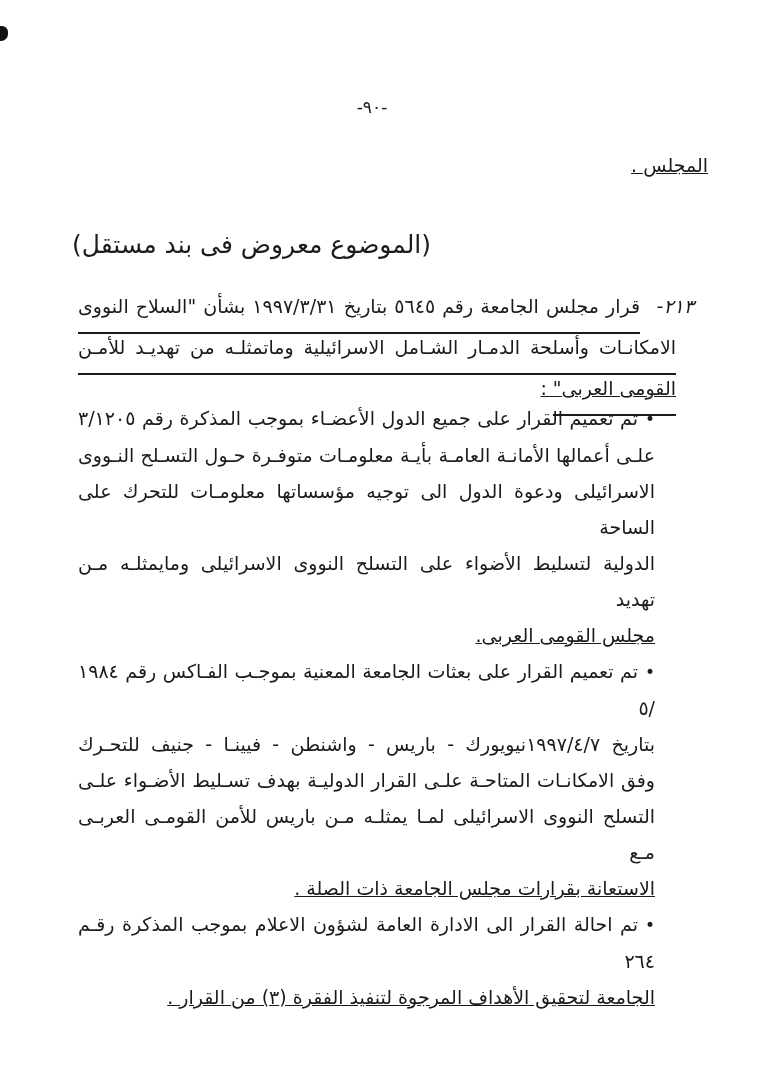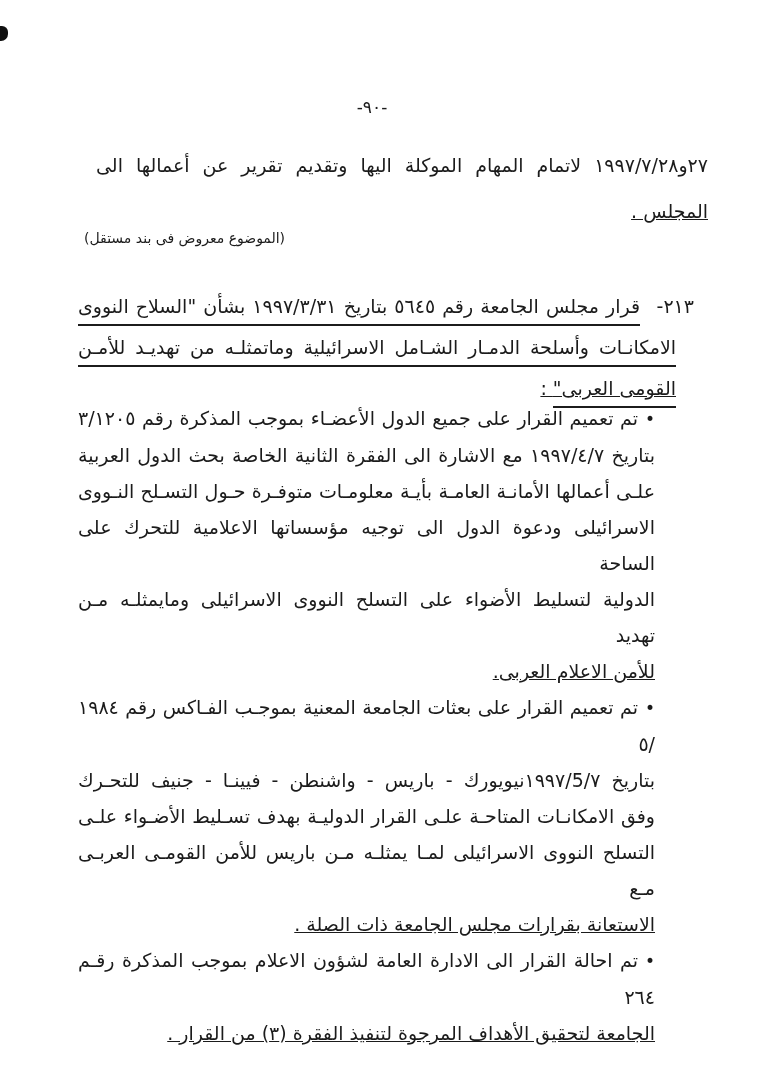--- a/index.html
+++ b/index.html
@@ -18,55 +18,54 @@
   }
   #page-number{
     position:absolute;top:97px;left:56px;right:78px;
     text-align:center;font-size:17px;letter-spacing:3px;
   }
   #intro{
     position:absolute;top:142px;right:58px;left:96px;
     font-size:19px;line-height:46px;
   }
   #note-line{
-    position:absolute;top:230px;left:84px;
-    font-size:14px;white-space:nowrap;
+    position:absolute;top:230px;left:72px;
+    font-size:25px;white-space:nowrap;
   }
   #item-213{
     position:absolute;top:286px;right:56px;left:78px;
   }
   #item-number{
     position:absolute;right:16px;top:0;
-    font-size:19px;line-height:41px;
+    font-size:19px;line-height:41px;font-style:italic;
   }
   .heading{
     margin-right:34px;
     font-size:19px;line-height:41px;
   }
   .h1{text-indent:36px;}
-  .u{border-bottom:2px solid #1c1c1c;padding-bottom:7px;}
+  .u{border-bottom:2px solid #1c1c1c;padding-bottom:15px;}
   .bullets{
     margin-right:55px;margin-top:-9px;
     font-size:19px;line-height:36px;
   }
   .jl{text-align:justify;text-align-last:justify;}
   .last{text-align:right;text-align-last:right;text-decoration:underline;}
   .bullet-marker{margin-left:7px;font-size:17px;}
 </style>
 </head>
 <body>
 
 <div id="page">
 
   <div id="scan-mark"></div>
 
   <div id="page-number">-٩٠-</div>
 
   <div id="intro">
-    <div class="jl">٢٧و١٩٩٧/٧/٢٨ لاتمام المهام الموكلة اليها وتقديم تقرير عن أعمالها الى</div>
     <div class="last">المجلس .</div>
   </div>
 
   <div id="note-line">(الموضوع معروض فى بند مستقل)</div>
 
   <div id="item-213">
 
     <div id="item-number">٢١٣-</div>
 
     <div class="heading">
@@ -80,32 +79,31 @@
         <span class="u">القومى العربى"</span><span> :</span>
       </div>
     </div>
 
     <div class="bullets">
 
       <div>
         <div class="jl">
           <span class="bullet-marker">•</span><span>تم تعميم القرار على جميع الدول الأعضـاء بموجب المذكرة رقم ٣/١٢٠٥</span>
         </div>
-        <div class="jl">بتاريخ ١٩٩٧/٤/٧ مع الاشارة الى الفقرة الثانية الخاصة بحث الدول العربية</div>
         <div class="jl">علـى أعمالها الأمانـة العامـة بأيـة معلومـات متوفـرة حـول التسـلح النـووى</div>
-        <div class="jl">الاسرائيلى ودعوة الدول الى توجيه مؤسساتها الاعلامية للتحرك على الساحة</div>
+        <div class="jl">الاسرائيلى ودعوة الدول الى توجيه مؤسساتها معلومـات للتحرك على الساحة</div>
         <div class="jl">الدولية لتسليط الأضواء على التسلح النووى الاسرائيلى ومايمثلـه مـن تهديد</div>
-        <div class="last">للأمن الاعلام العربى.</div>
+        <div class="last">مجلس القومى العربى.</div>
       </div>
 
       <div>
         <div class="jl">
           <span class="bullet-marker">•</span><span>تم تعميم القرار على بعثات الجامعة المعنية بموجـب الفـاكس رقم ١٩٨٤ /٥</span>
         </div>
-        <div class="jl">بتاريخ ١٩٩٧/5/٧نيويورك - باريس - واشنطن - فيينـا - جنيف للتحـرك</div>
+        <div class="jl">بتاريخ ١٩٩٧/٤/٧نيويورك - باريس - واشنطن - فيينـا - جنيف للتحـرك</div>
         <div class="jl">وفق الامكانـات المتاحـة علـى القرار الدوليـة بهدف تسـليط الأضـواء علـى</div>
         <div class="jl">التسلح النووى الاسرائيلى لمـا يمثلـه مـن باريس للأمن القومـى العربـى مـع</div>
         <div class="last">الاستعانة بقرارات مجلس الجامعة ذات الصلة .</div>
       </div>
 
       <div>
         <div class="jl">
           <span class="bullet-marker">•</span><span>تم احالة القرار الى الادارة العامة لشؤون الاعلام بموجب المذكرة رقـم ٢٦٤</span>
         </div>
         <div class="last">الجامعة لتحقيق الأهداف المرجوة لتنفيذ الفقرة (٣) من القرار .</div>

